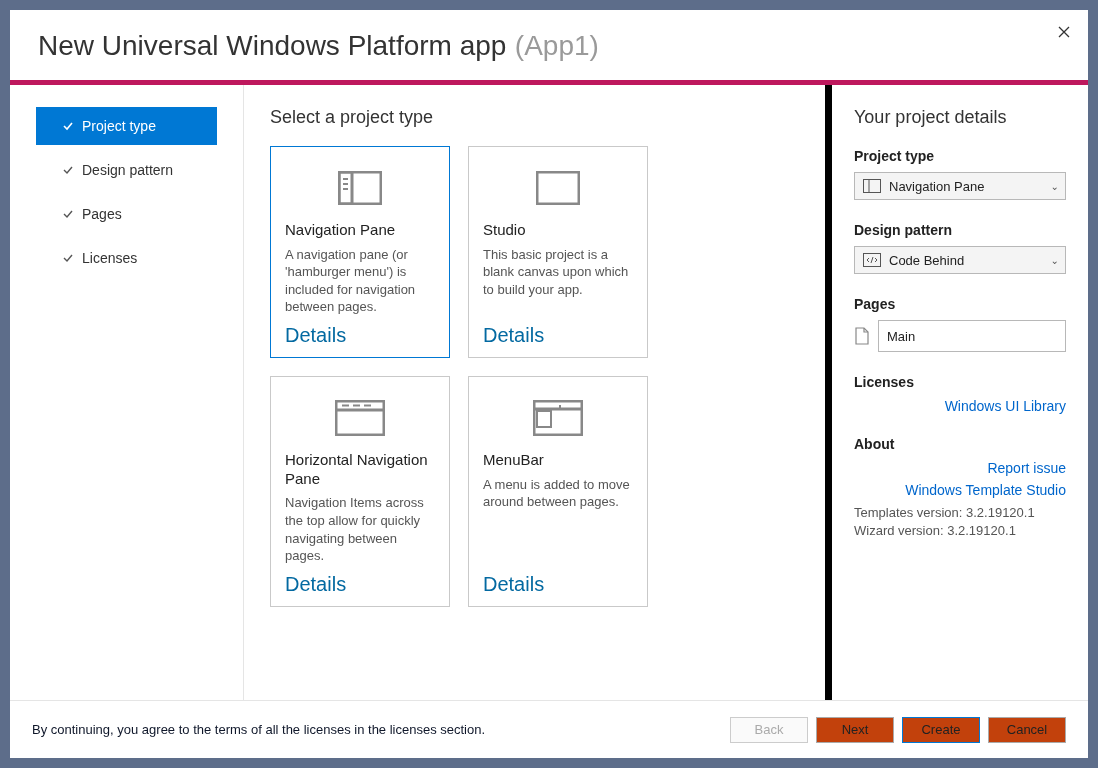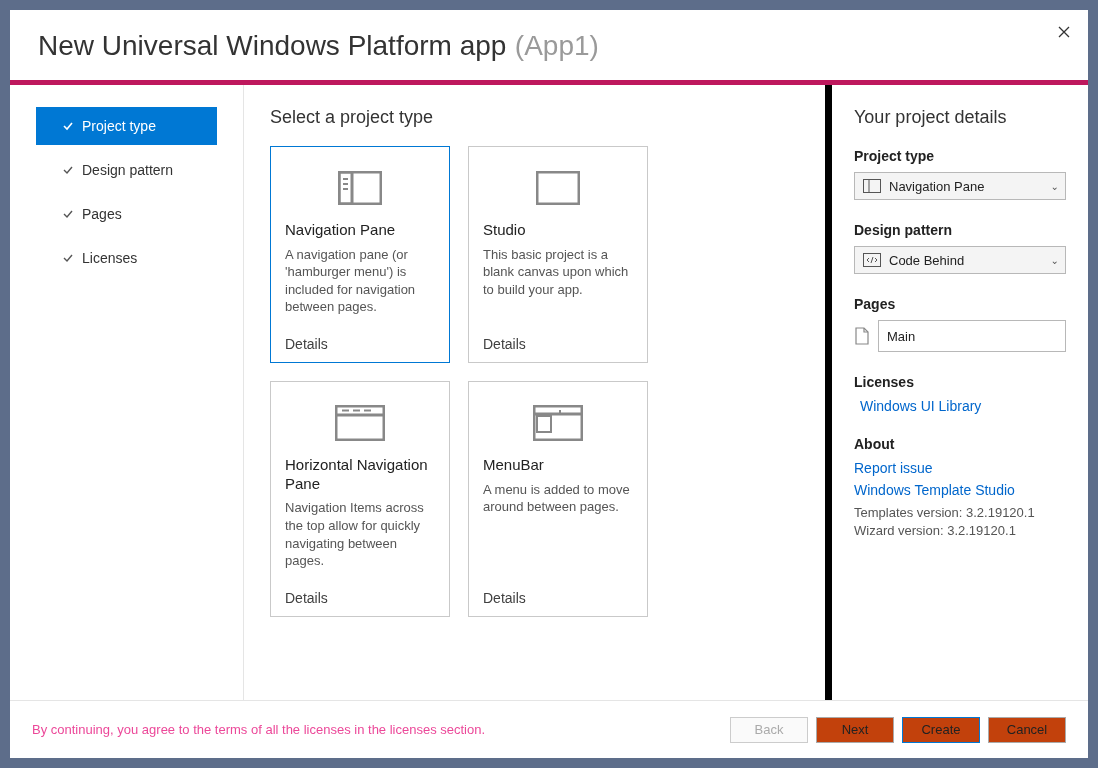--- a/index.html
+++ b/index.html
@@ -88,21 +88,21 @@
     display:flex; flex-direction:column;
     cursor:pointer;
   }
   .card.selected { border:1px solid #0078d4; }
   .card-icon {
     display:flex;align-items:center;justify-content:center;
     height:54px;
   }
   .card-title { font-size:15px; margin-top:6px; color:#222; line-height:1.25;}
   .card-desc { font-size:13px; color:#555; margin-top:6px; line-height:1.35; flex:1;}
-  .card-link { font-size:14px; color:#404040; margin-top:20px; cursor:pointer;}
+  .card-link { font-size:20px; color:#0369a1; margin-top:8px; cursor:pointer;}
   
   .details {
     width: 256px;
     padding: 22px 22px 10px 22px;
     font-size:14px;
   }
   .details h2 { font-size:18px; font-weight:400; margin:0 0 20px 0; color:#333;}
   .section-label { font-weight:600; font-size:14px; margin-bottom:8px; }
   .section { margin-bottom:22px; }
   .select-row {
@@ -115,30 +115,30 @@
   }
   .select-row .miniicon { width:22px; display:flex;align-items:center;justify-content:center;}
   .select-row .val { flex:1; font-size:13px; padding-left:6px;}
   .select-row .caret { font-size:10px; color:#555;}
   .page-row {
     display:flex; align-items:center; gap:8px;
   }
   .page-row .pname {
     flex:1; border:1px solid #b8b8b8; height:32px; display:flex;align-items:center; padding:0 8px; font-size:13px;
   }
-  .link { color:#0066cc; cursor:pointer; font-size:14px; margin-bottom:6px; display:block;}
+  .link { color:#0066cc; cursor:pointer; font-size:14px; margin-bottom:6px; display:block;text-align:right;}
   .muted { color:#555; font-size:13px; line-height:1.4; }
   
   .footer {
     border-top:1px solid #e5e5e5;
     height:58px;
     display:flex; align-items:center;
     padding: 0 22px;
   }
-  .footer-text { flex:1; font-size:13px; color:#ec4899;}
+  .footer-text { flex:1; font-size:13px; color:#0f172a;}
   .btn {
     width:78px; height:26px;
     border:1px solid #aaa; background:#c2410c;
     font-size:13px; margin-left:8px;
     display:flex;align-items:center;justify-content:center;
     cursor:pointer;
   }
   .btn.disabled { color:#aaa; background:#fafafa; cursor:default; border-color:#ccc;}
   .btn.primary { border:1px solid #0078d4; }
   svg { display:block; }

